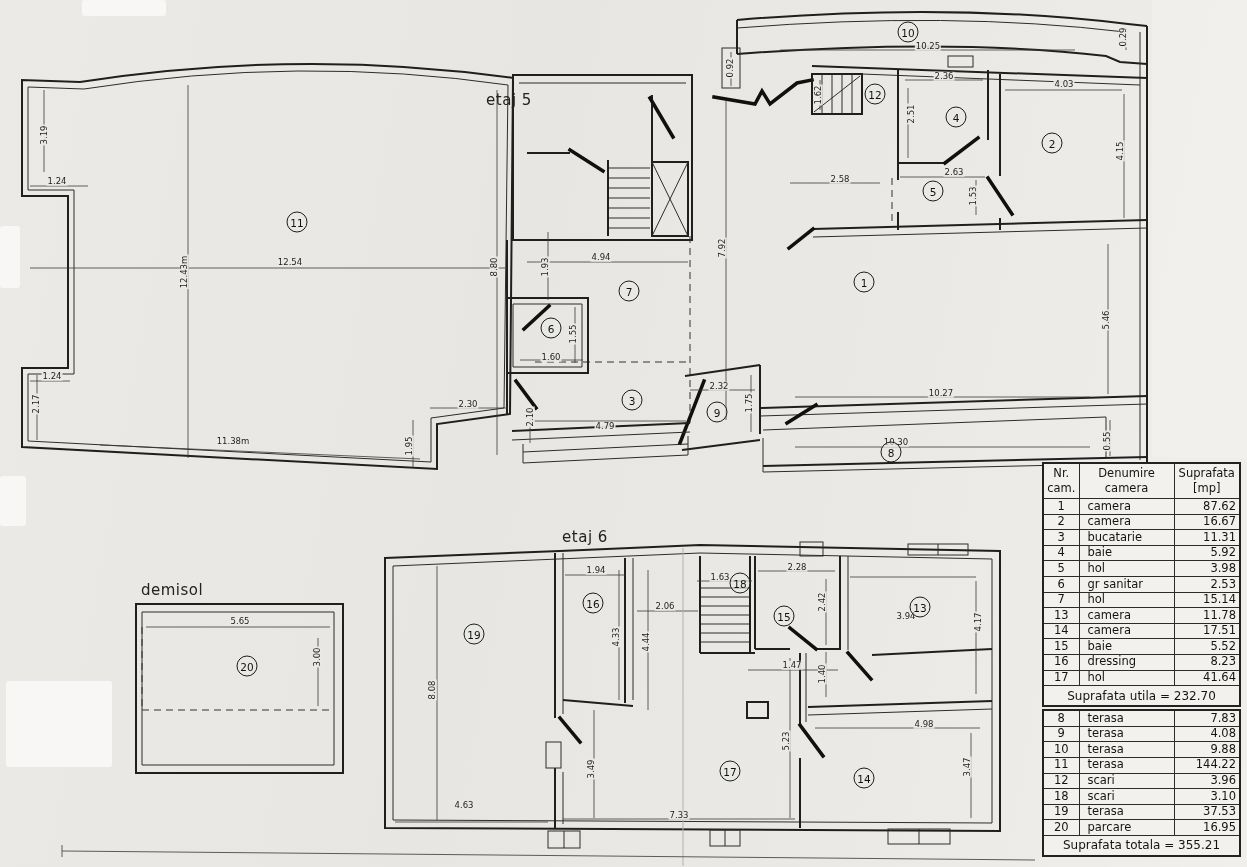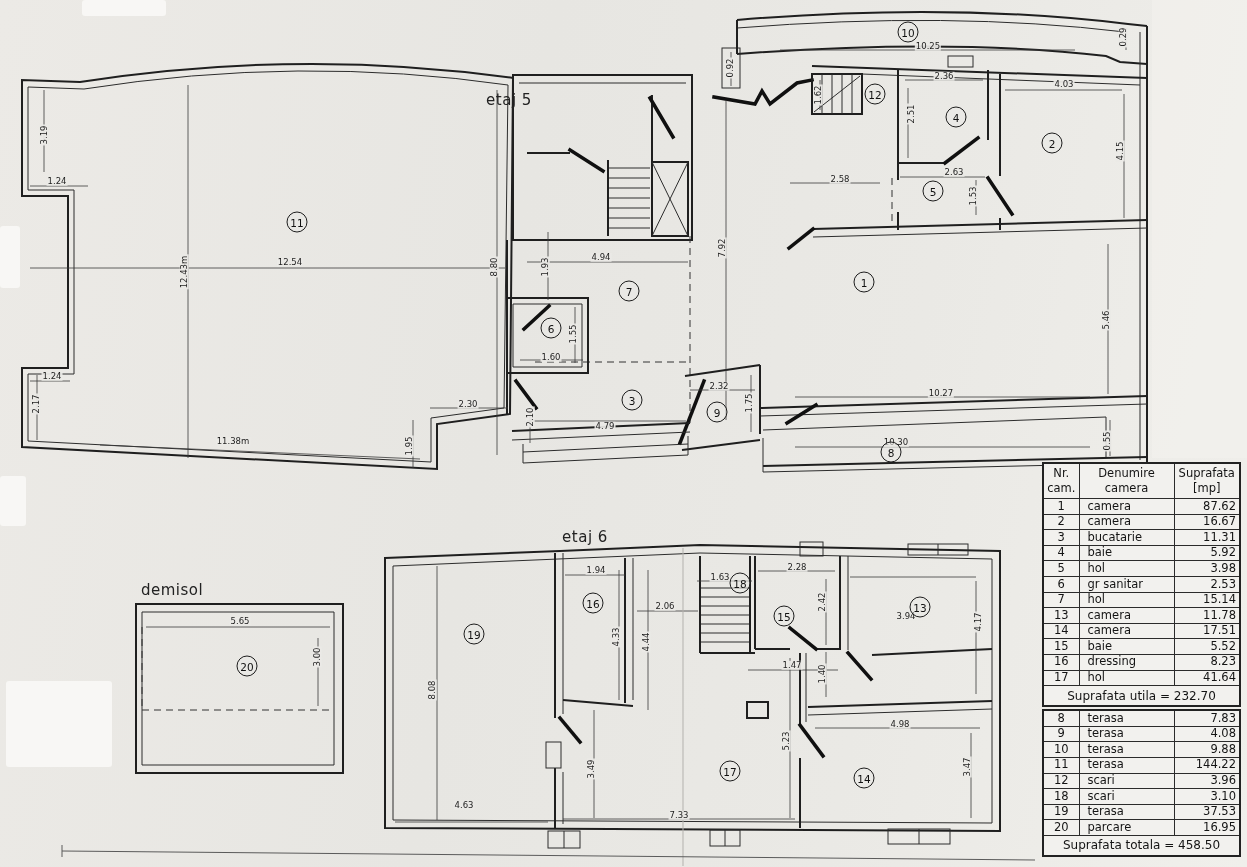--- a/index.html
+++ b/index.html
@@ -214,21 +214,21 @@
       <div class="dlab" style="left: 797px; top: 567px;">2.28</div>
       <div class="dlab" style="left: 906px; top: 572px; margin-top: 44px;">3.94</div>
       <div class="dlab" style="left: 665px; top: 606px;">2.06</div>
       <div class="dlab rot" style="left: 822px; top: 602px;">2.42</div>
       <div class="dlab rot" style="left: 978px; top: 622px;">4.17</div>
       <div class="dlab rot" style="left: 616px; top: 637px;">4.33</div>
       <div class="dlab rot" style="left: 646px; top: 642px;">4.44</div>
       <div class="dlab rot" style="left: 432px; top: 690px;">8.08</div>
       <div class="dlab" style="left: 792px; top: 665px;">1.47</div>
       <div class="dlab rot" style="left: 822px; top: 674px;">1.40</div>
-      <div class="dlab" style="left: 900px; top: 724px; text-align: center;">4.98</div>
+      <div class="dlab" style="left: 924px; top: 724px; text-align: center;">4.98</div>
       <div class="dlab rot" style="left: 967px; top: 767px;">3.47</div>
       <div class="dlab rot" style="left: 786px; top: 741px;">5.23</div>
       <div class="dlab rot" style="left: 591px; top: 769px;">3.49</div>
       <div class="dlab" style="left: 679px; top: 815px;">7.33</div>
       <div class="dlab" style="left: 464px; top: 805px;">4.63</div>
       <div class="dlab" style="left: 240px; top: 621px;">5.65</div>
       <div class="dlab rot" style="left: 317px; top: 657px;">3.00</div>
     </div>
   <div id="markers-layer">
       <div class="marker" style="left: 297px; top: 222px;">11</div>
@@ -381,19 +381,19 @@
             <td class="c-area">37.53</td>
           </tr>
           <tr>
             <td class="c-nr">20</td>
             <td class="c-name">parcare</td>
             <td class="c-area">16.95</td>
           </tr>
         </tbody>
       <tfoot>
         <tr>
-            <td colspan="3">Suprafata totala = 458.50</td>
+            <td colspan="3">Suprafata totala = 355.21</td>
           </tr>
       </tfoot>
     </table>
   </div>
 
 </div>
 
 </body></html>

